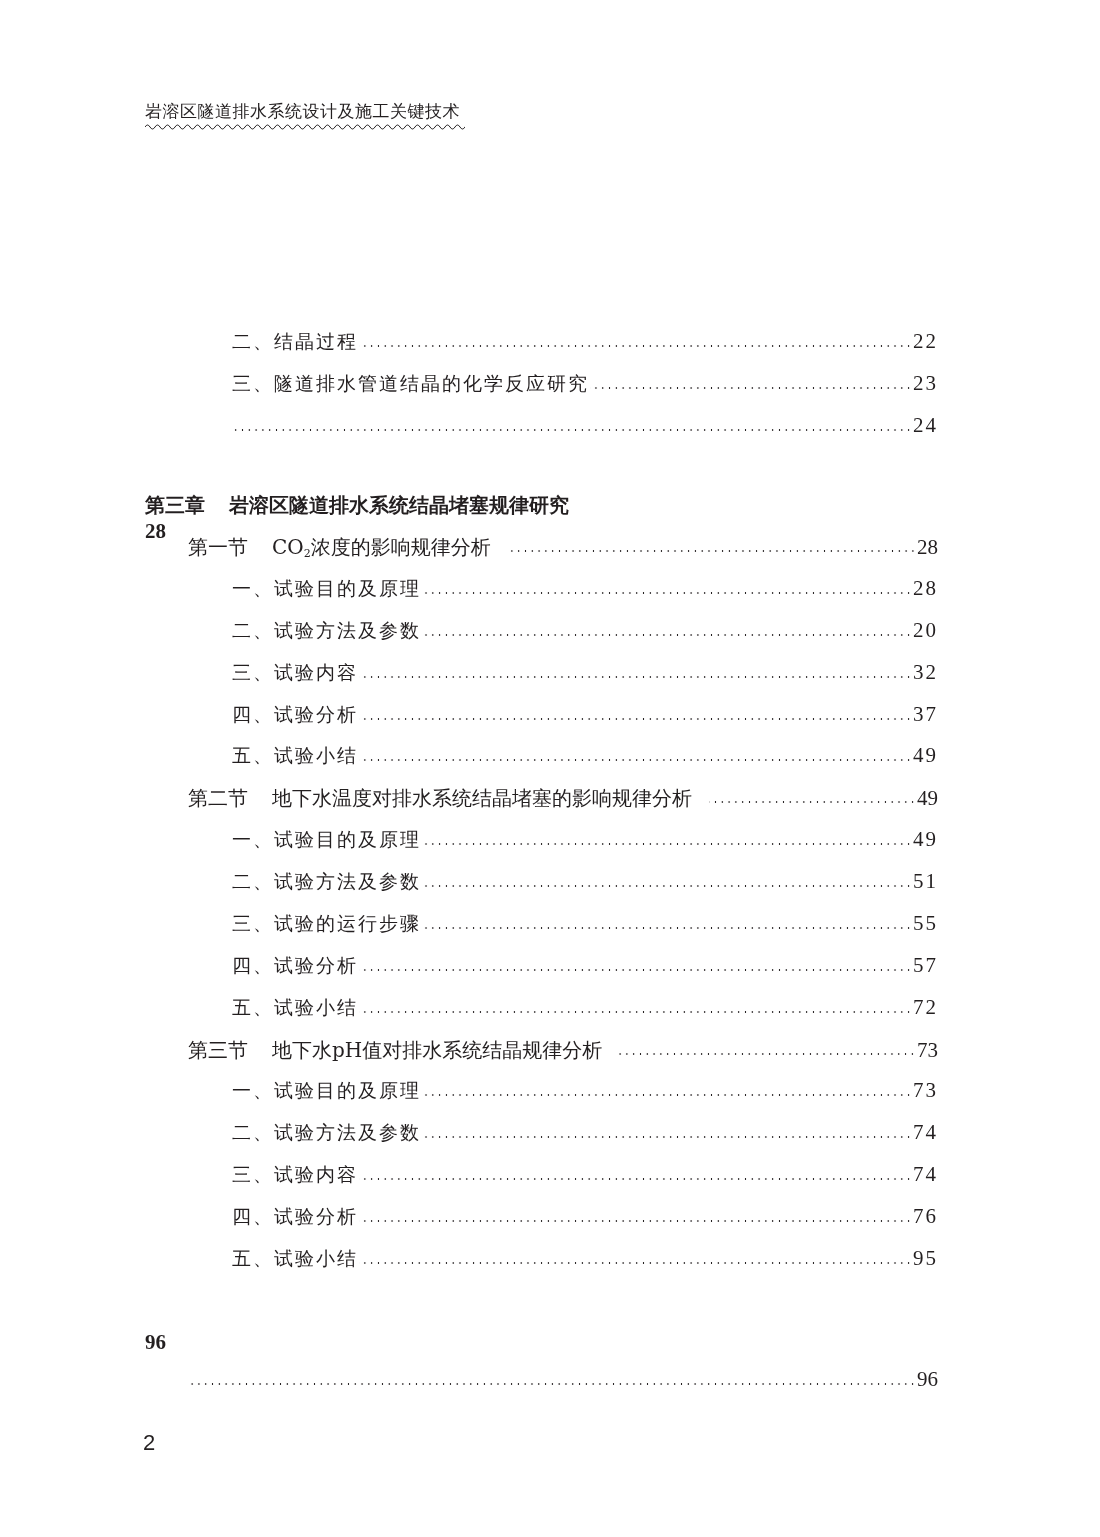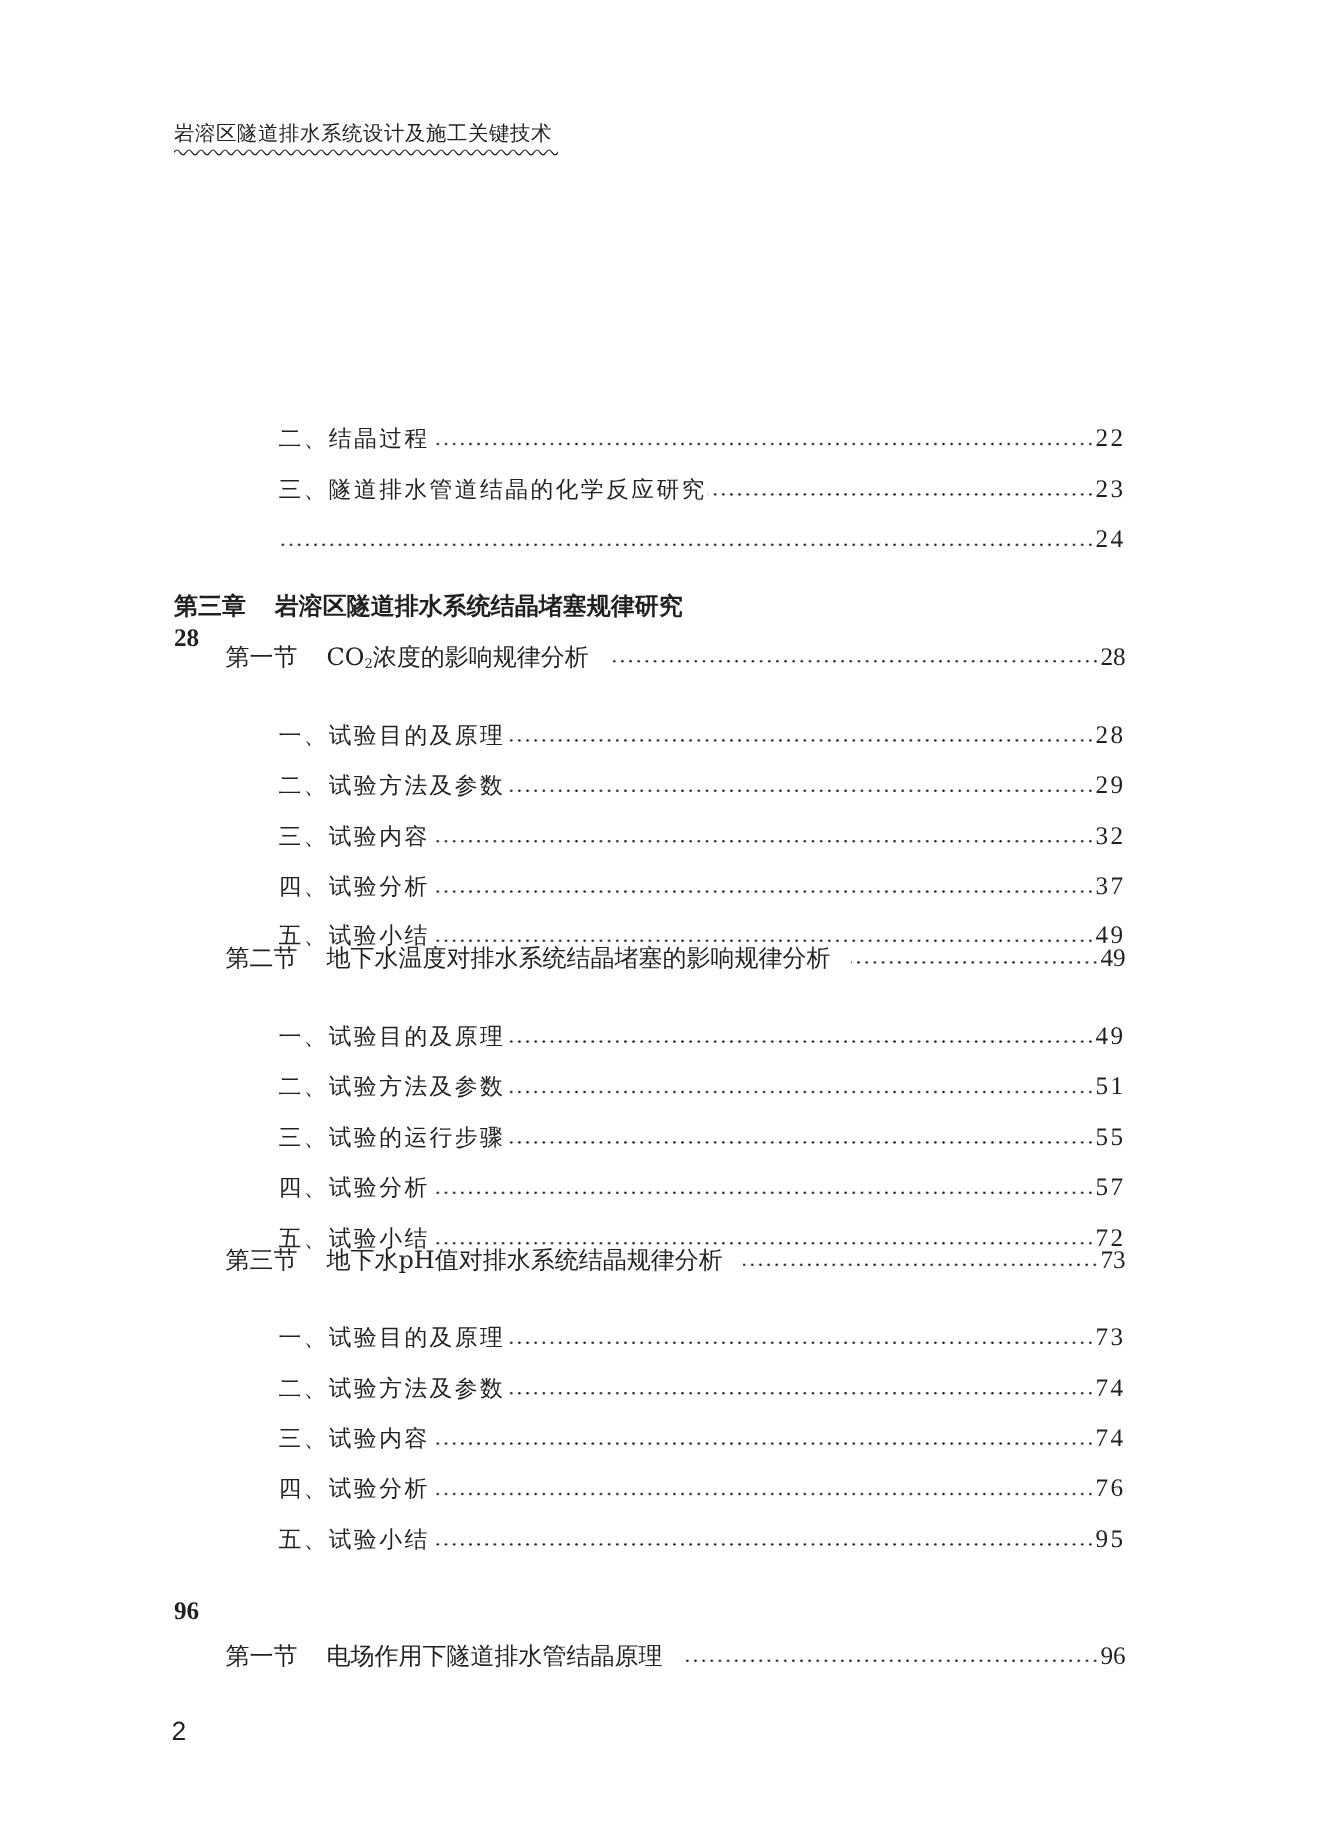--- a/index.html
+++ b/index.html
@@ -96,21 +96,20 @@
       font-weight: normal;
       justify-content: space-between;
     }
     .section .gap { display: inline-block; width: 24px; }
     .section .trail { display: inline-block; width: 16px; }
     .item {
       left: 232px;
       font-family: "DejaVu Serif", serif;
       font-size: 19px;
       letter-spacing: 2px;
-      margin-top: 24px;
     }
     sub {
       font-size: 11px;
       vertical-align: -3px;
       line-height: 0;
     }
     .page-number {
       position: absolute;
       left: 143px;
       top: 1430px;
@@ -157,21 +156,21 @@
   </div>
 
   <div class="toc-row item" style="top:576px">
     <span class="title">一、试验目的及原理</span>
     <span class="leader"></span>
     <span class="page">28</span>
   </div>
   <div class="toc-row item" style="top:618px">
     <span class="title">二、试验方法及参数</span>
     <span class="leader"></span>
-    <span class="page">29</span>
+    <span class="page">20</span>
   </div>
   <div class="toc-row item" style="top:660px">
     <span class="title">三、试验内容</span>
     <span class="leader"></span>
     <span class="page">32</span>
   </div>
   <div class="toc-row item" style="top:702px">
     <span class="title">四、试验分析</span>
     <span class="leader"></span>
     <span class="page">37</span>
@@ -245,20 +244,19 @@
     <span class="leader"></span>
     <span class="page">95</span>
   </div>
 
   <div class="toc-row chapter" style="top:1325px">
     <span class="leader"></span>
     <span class="page">96</span>
   </div>
 
   <div class="toc-row section" style="top:1367px">
-    <span class="title"><span>第一节</span><span class="gap"></span><span>电场作用下隧道排水管结晶原理</span><span class="trail"></span></span>
     <span class="leader"></span>
     <span class="page">96</span>
   </div>
 
 </div>
 
 <div class="page-number">2</div>
 
 </body></html>

